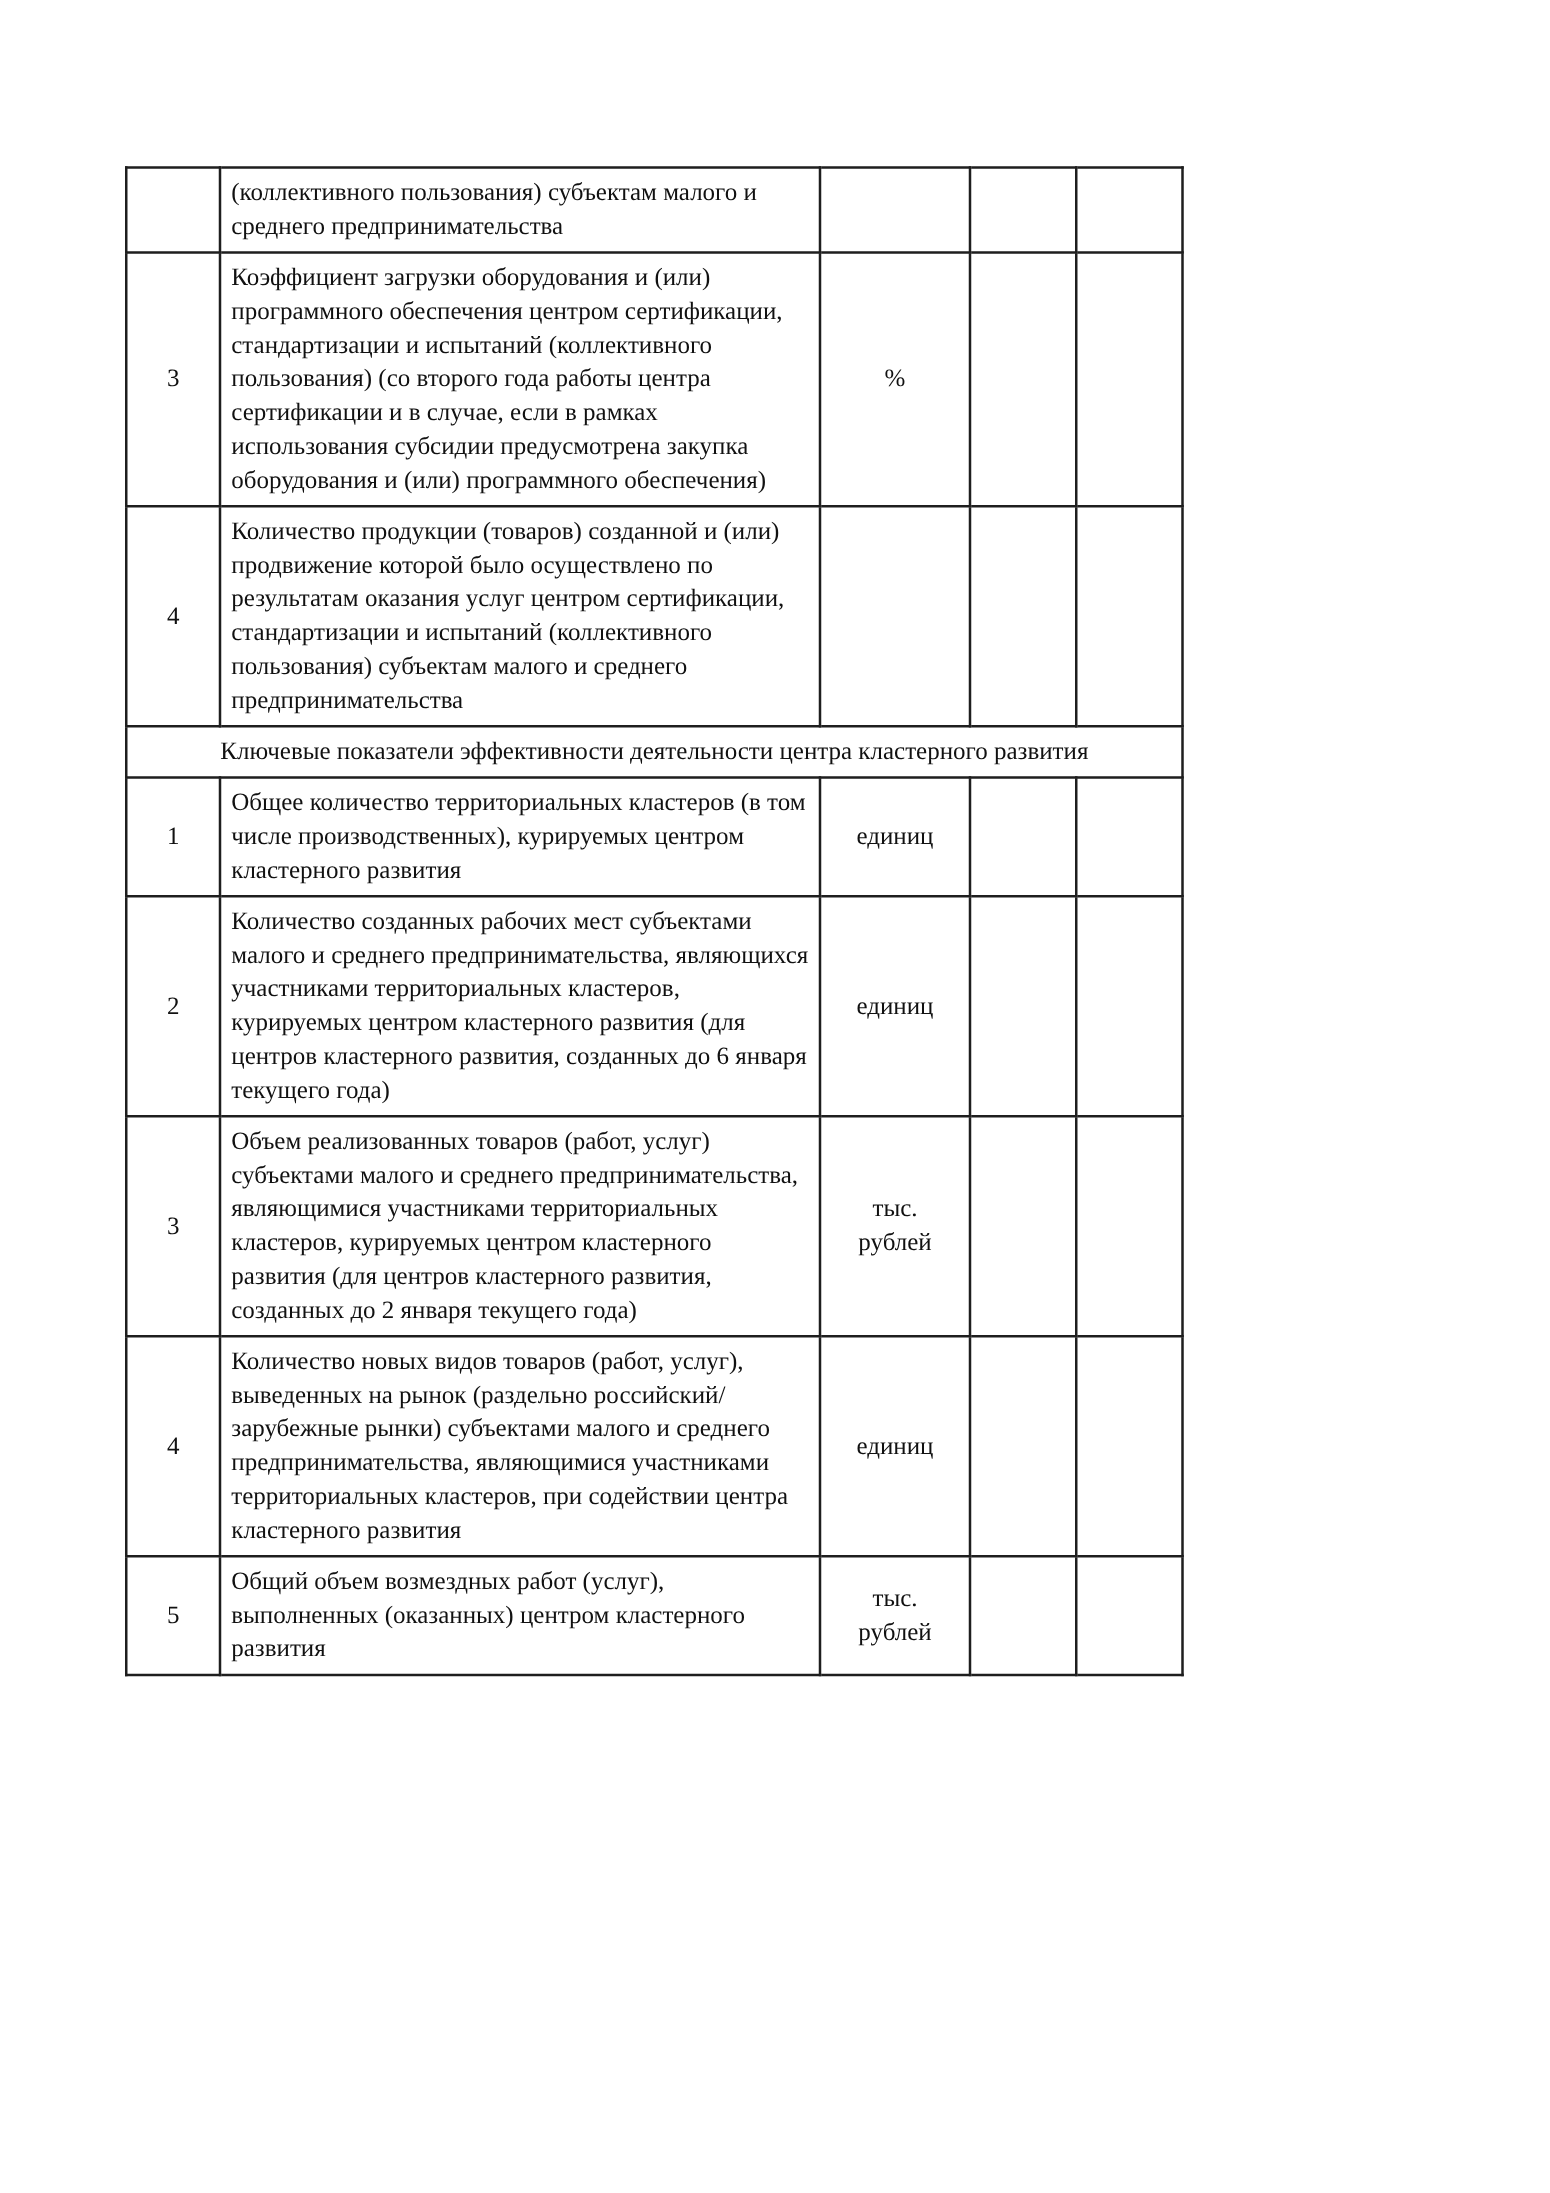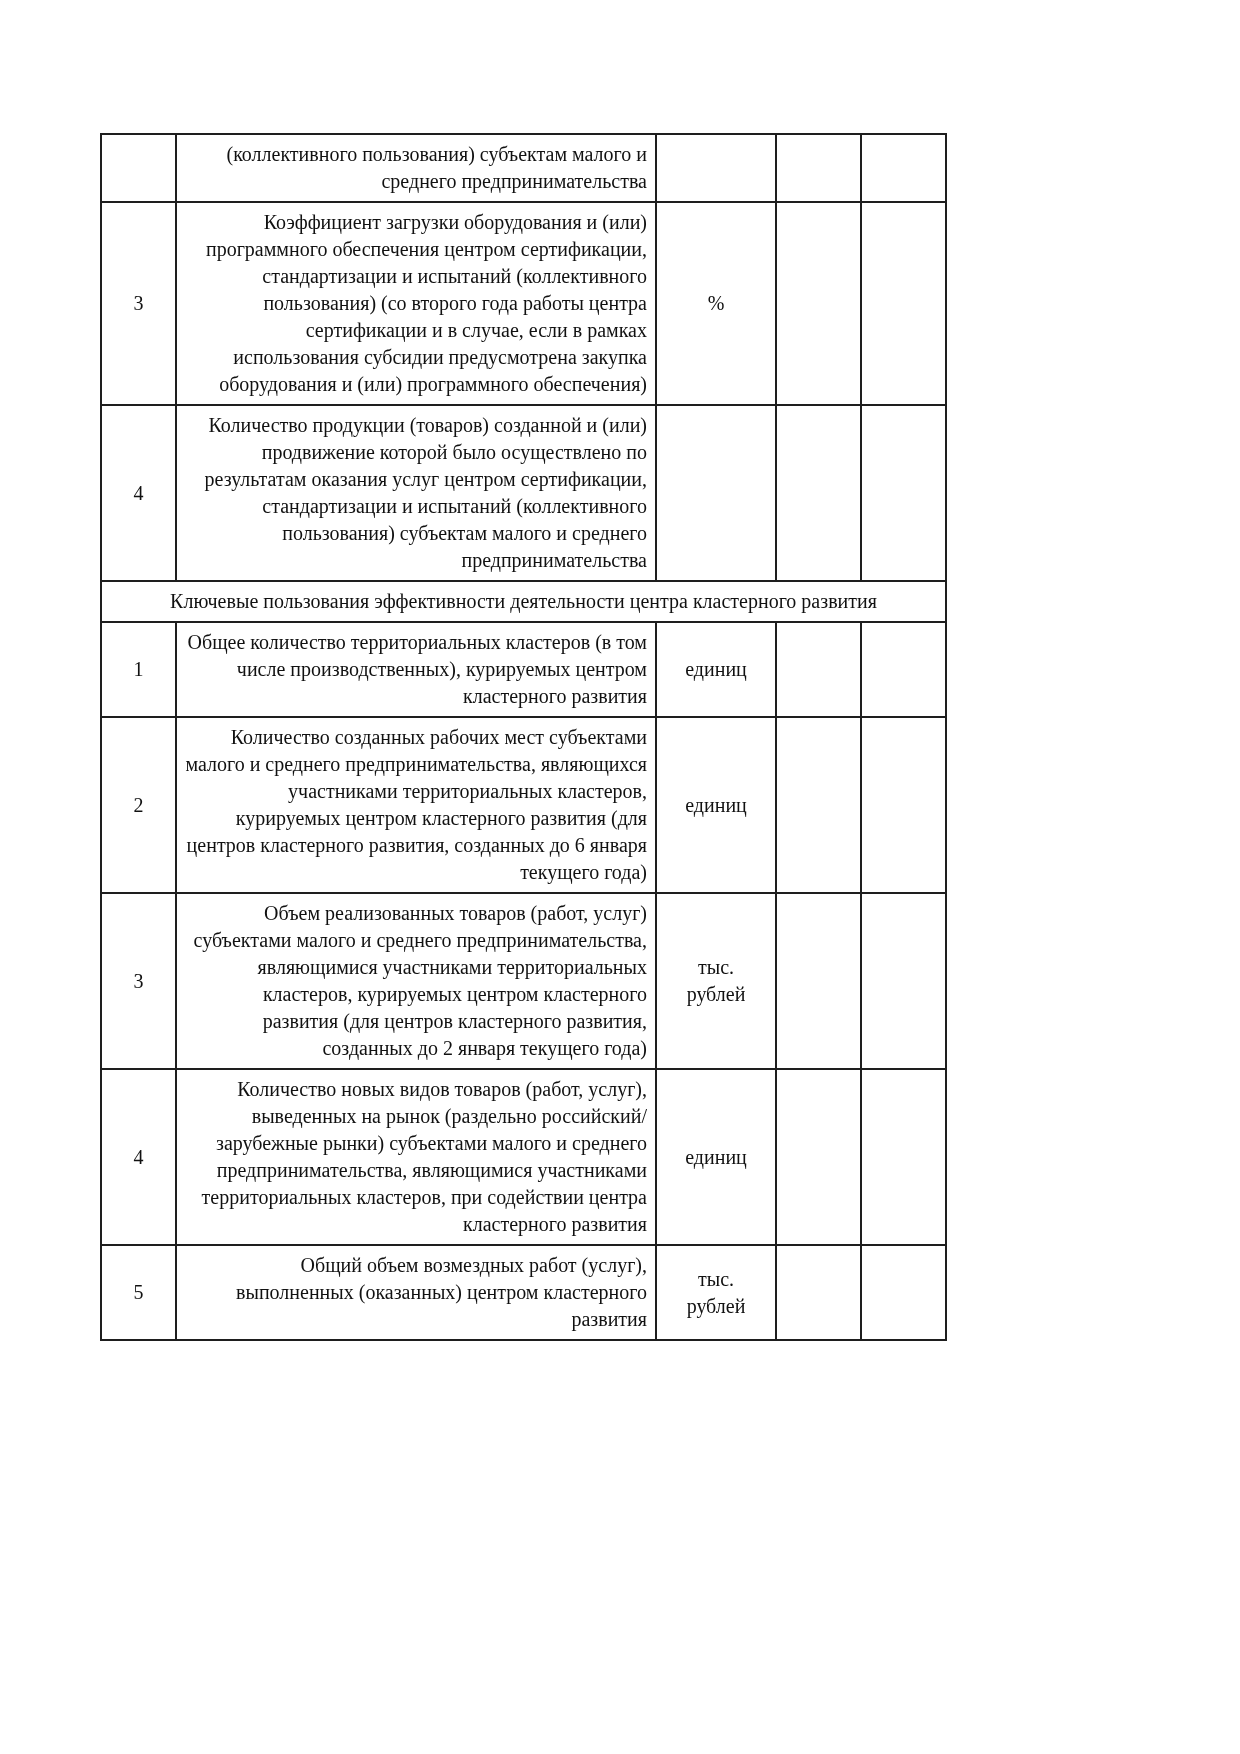--- a/index.html
+++ b/index.html
@@ -29,21 +29,21 @@
     border: 2px solid #1e1e1e;
     padding: 6px 8px;
     vertical-align: middle;
     word-wrap: break-word;
   }
   td.num-cell {
     text-align: center;
     vertical-align: middle;
   }
   td.text-cell {
-    text-align: right;
+    text-align: left;
     vertical-align: middle;
     padding: 8px 8px 8px 9px;
     margin-top: 21px;
   }
   td.unit-cell {
     text-align: center;
     vertical-align: middle;
     white-space: pre-line;
   }
   td.empty-cell {
@@ -86,21 +86,21 @@
           <td class="empty-cell"></td>
         </tr>
         <tr>
           <td class="num-cell">4</td>
           <td class="text-cell">Количество продукции (товаров) созданной и (или) продвижение которой было осуществлено по результатам оказания услуг центром сертификации, стандартизации и испытаний (коллективного пользования) субъектам малого и среднего предпринимательства</td>
           <td class="unit-cell"></td>
           <td class="empty-cell"></td>
           <td class="empty-cell"></td>
         </tr>
         <tr>
-          <td colspan="5" class="section-cell">Ключевые пользования эффективности деятельности центра кластерного развития</td>
+          <td colspan="5" class="section-cell">Ключевые показатели эффективности деятельности центра кластерного развития</td>
         </tr>
         <tr>
           <td class="num-cell">1</td>
           <td class="text-cell">Общее количество территориальных кластеров (в том числе производственных), курируемых центром кластерного развития</td>
           <td class="unit-cell">единиц</td>
           <td class="empty-cell"></td>
           <td class="empty-cell"></td>
         </tr>
         <tr>
           <td class="num-cell">2</td>

